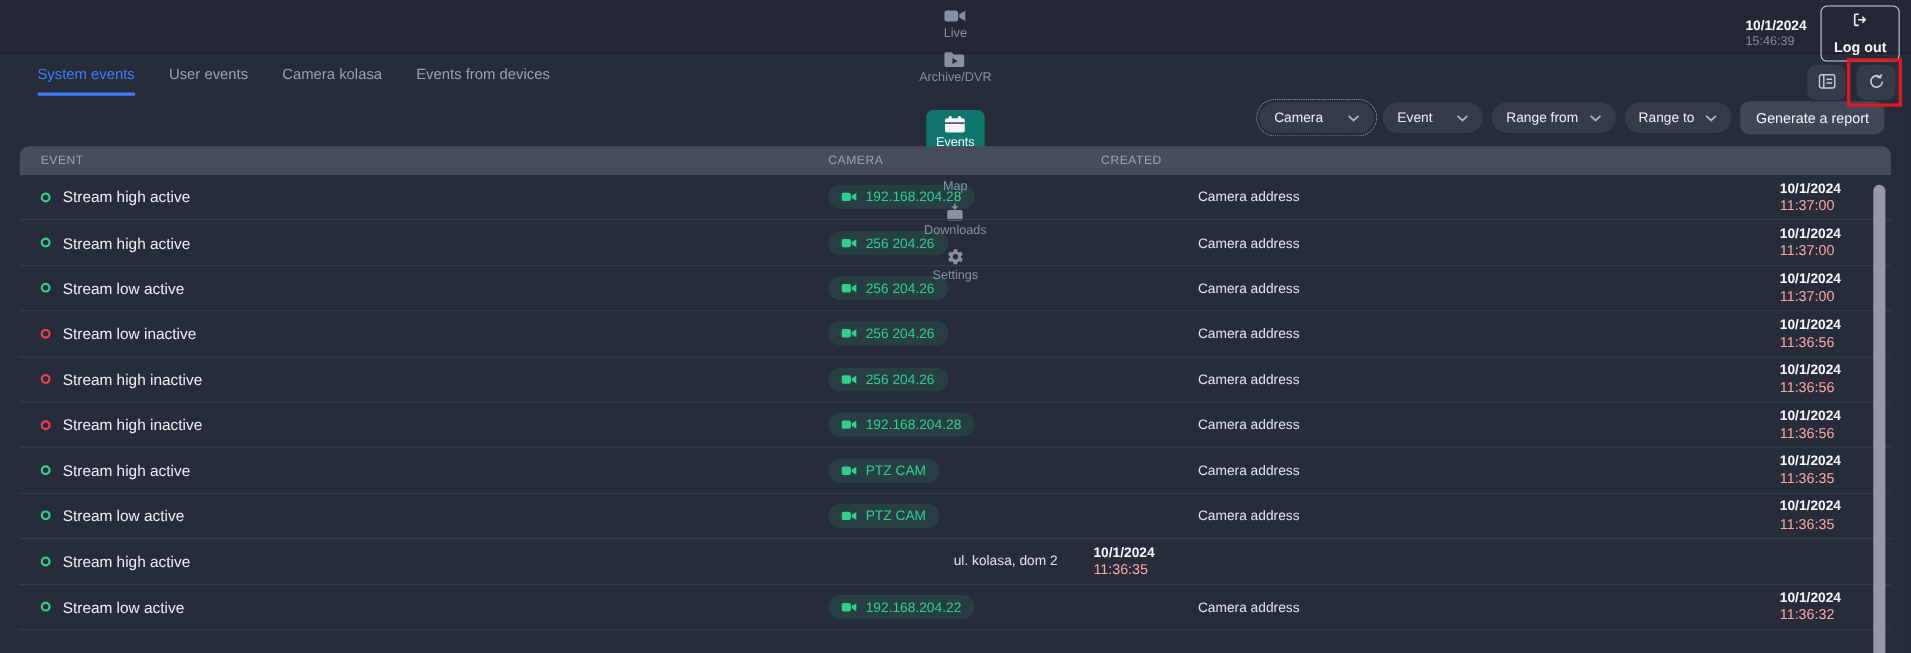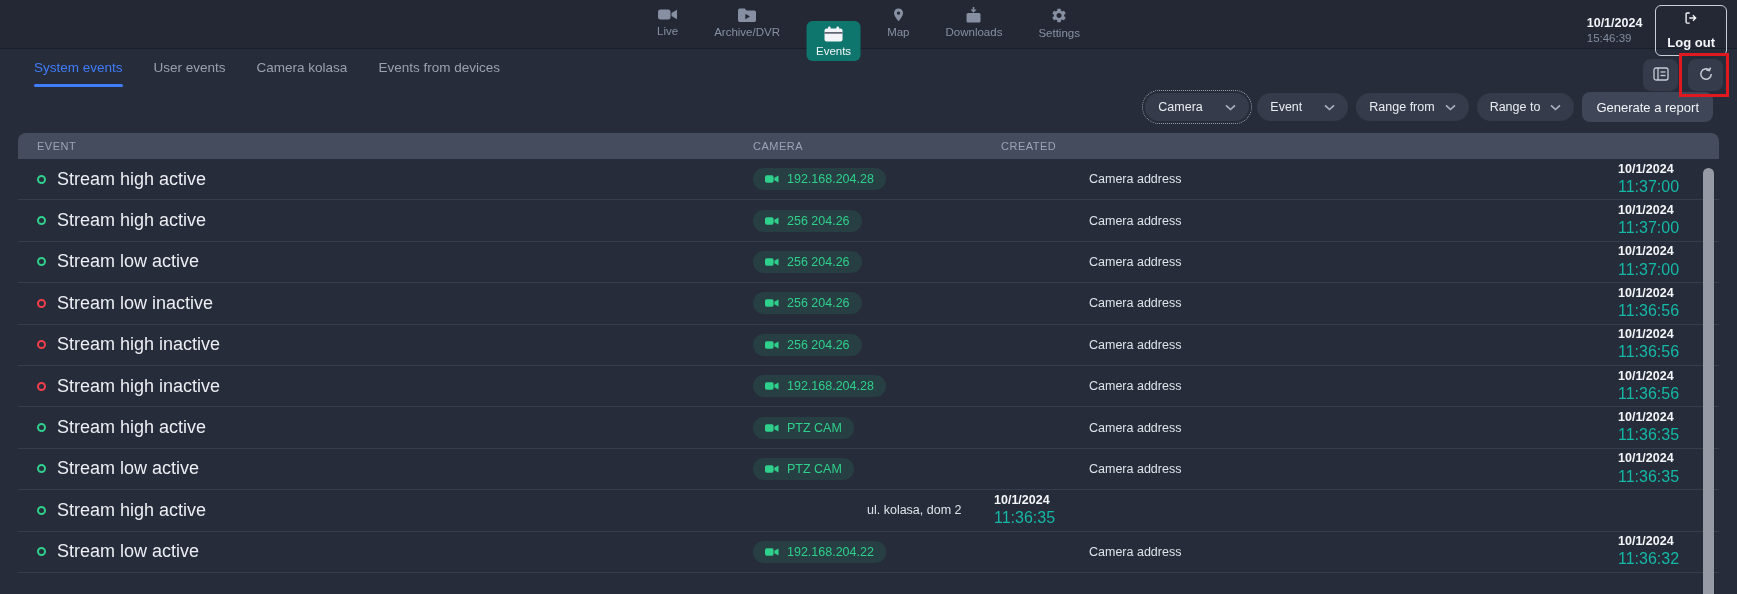--- a/index.html
+++ b/index.html
@@ -11,21 +11,21 @@
     color: #e8ebf0;
   }
   
   .topbar {
     position: absolute; top: 0; left: 0; right: 0; height: 49px;
     background: var(--topbar-bg, #232834);
     border-bottom: 1px solid #1a1f29;
   }
   .nav {
     position: absolute; left: 50%; top: 2px; transform: translateX(-50%);
-    display: flex; align-items: flex-start; gap: 18px;
+    display: flex; align-items: center; gap: 0; flex-direction: column;
   }
   .nav-item {
     display: flex; flex-direction: column; align-items: center; gap: 3px;
     padding: 5px 9px 4px; border-radius: 6px;
     color: #8790a2; font-size: 11.5px; white-space: nowrap; cursor: pointer;
   }
   .nav-item svg { display: block; fill: currentColor; }
   .nav-item.active { background: #0f766e; color: #f2f4f8; margin-top: 19px; }
   .topbar-right {
     position: absolute; right: 10px; top: 5px;
@@ -98,34 +98,34 @@
     height: 41.4px;
     display: grid; grid-template-columns: 735px 222px 1fr 120px;
     align-items: center;
     border-bottom: 1px solid #363d4c;
     cursor: pointer;
   }
   .cell-event { display: flex; align-items: center; gap: 11px; padding-left: 19px; }
   .status-dot { width: 9px; height: 9px; border-radius: 50%; border: 2.5px solid #888; flex: none; }
   .status-dot.active { border-color: var(--green, #2ed08c); }
   .status-dot.inactive { border-color: var(--red, #f23e4c); }
-  .event-text { font-size: 18px; color: #eceef3; }
+  .event-text { font-size: 14px; color: #eceef3; }
   .camera-badge {
     display: inline-flex; align-items: center; gap: 8px;
     height: 22px; padding: 0 12px; border-radius: 11px;
     font-size: 12.5px; cursor: pointer;
   }
   .camera-badge svg { fill: currentColor; display: block; }
   .camera-badge.green { color: var(--green, #2ed08c); background: rgba(46, 208, 140, 0.12); }
   .camera-badge.orange { color: var(--orange, #f0941f); background: rgba(240, 148, 31, 0.13); }
   .cell-camera { display: flex; }
   .cell-address { font-size: 12.5px; color: #dfe3ea; padding-left: 114px; }
   .cell-created { padding-left: 19px; line-height: 1.3; }
   .created-date { font-weight: bold; font-size: 12.5px; color: #f4f6f9; }
-  .created-time { font-size: 16px; color: #14b8a6; }
+  .created-time { font-size: 13px; color: #fca5a5; }
   
   .scrollbar-thumb {
     position: absolute; right: 23px; top: 168px; bottom: 0; width: 11px;
     background: #969aa4; border-radius: 6px 6px 0 0; z-index: 4; cursor: grab;
   }
 </style>
 </head>
 <body>
 
 <header class="topbar">

